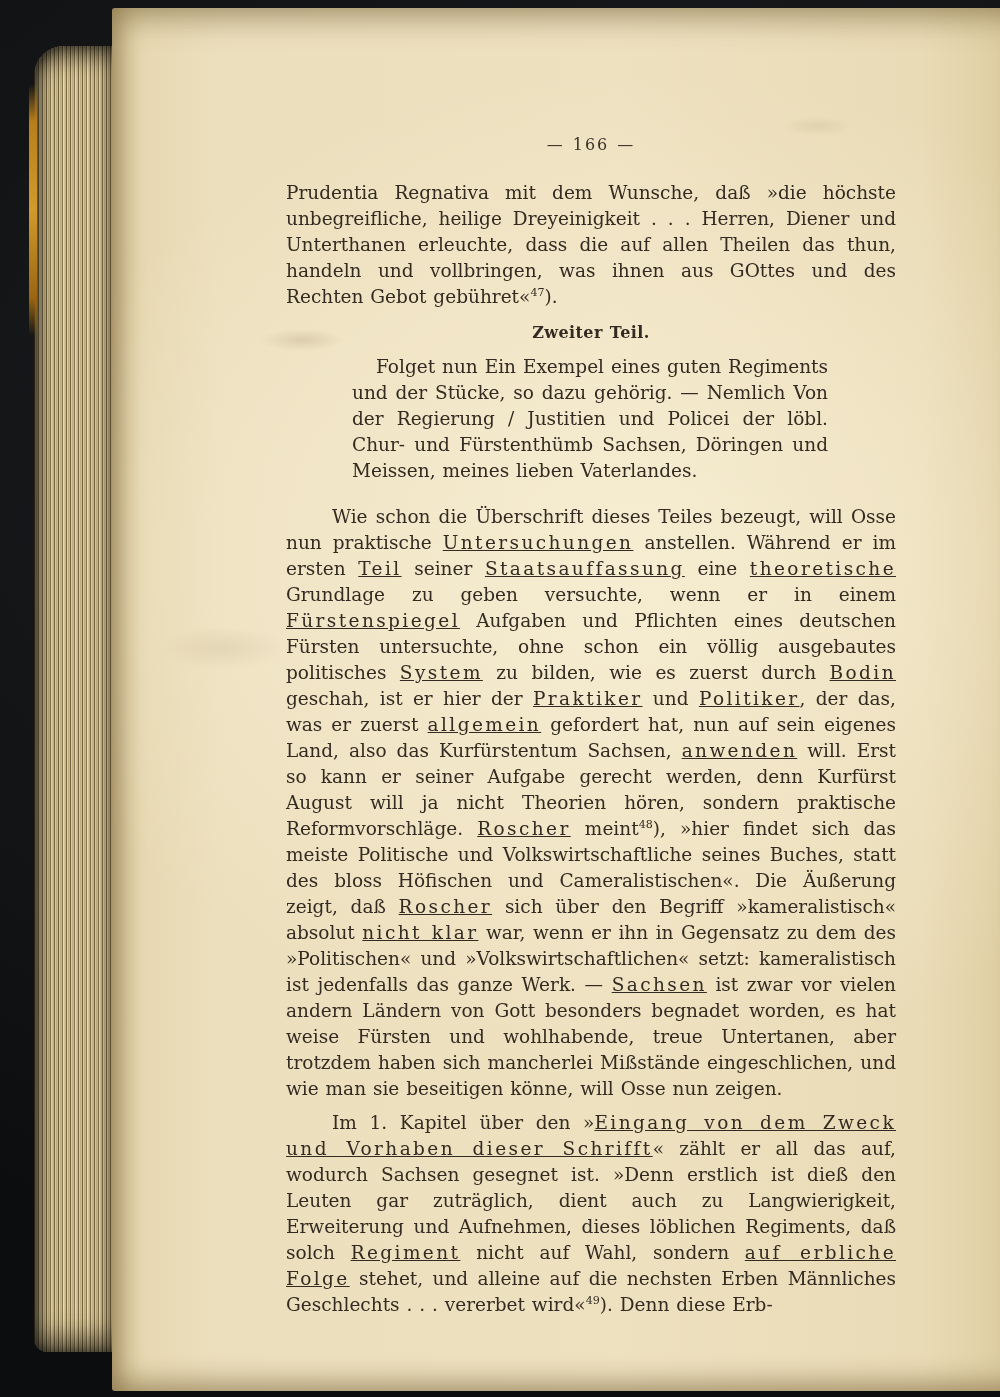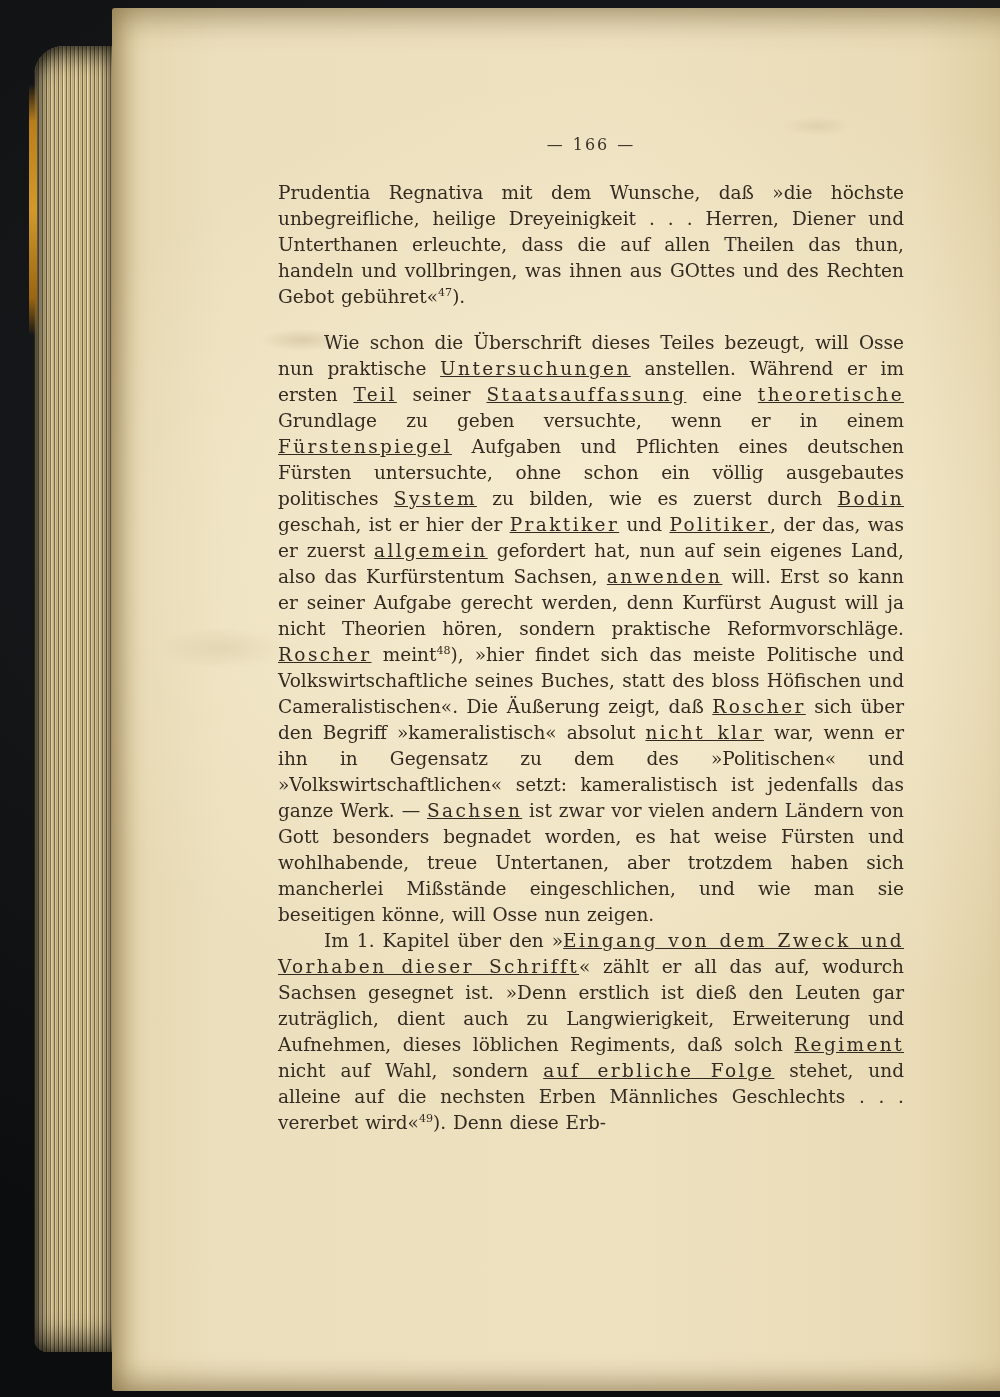--- a/index.html
+++ b/index.html
@@ -56,21 +56,21 @@
     position:absolute; left:166px; top:124px; width:626px;
     color:#332b22;
     font-size:18.5px; line-height:26px;
     text-align:justify;
     word-spacing:1px;
   }
   .page-number {
     text-align:center; font-size:16px; letter-spacing:2px;
     margin-bottom:22px; color:#3a3128;
   }
-  .para { margin:0; }
+  .para { margin:8px; }
   .para.indent { text-indent:46px; }
   .section-heading {
     text-align:center; font-weight:bold; font-size:16px; line-height:22px;
     margin:12px 0 10px 0; letter-spacing:0.4px;
   }
   .quote {
     margin:0 0 0 74px; width:476px;
     text-indent:24px; text-align:justify;
   }
   .para.after-quote { margin-top:20px; }
@@ -85,20 +85,22 @@
   <div class="edge-accent"></div>
 
   <div class="page">
     <div class="stains"></div>
 
     <div class="text">
       <div class="page-number">— 166 —</div>
 
       <p class="para"><span>Prudentia Regnativa mit dem Wunsche, daß »die höchste unbegreifliche, heilige Dreyeinigkeit . . . Herren, Diener und Unterthanen erleuchte, dass die auf allen Theilen das thun, handeln und vollbringen, was ihnen aus GOttes und des Rechten Gebot gebühret«</span><sup>47</sup><span>).</span></p>
 
+      <h3 class="section-heading">Zweiter Teil.</h3>
 
+      <div class="quote"><span>Folget nun Ein Exempel eines guten Regiments und der Stücke, so dazu gehörig. — Nemlich Von der Regierung / Justitien und Policei der löbl. Chur- und Fürstenthümb Sachsen, Döringen und Meissen, meines lieben Vaterlandes.</span></div>
 
       <p class="para indent after-quote"><span>Wie schon die Überschrift dieses Teiles bezeugt, will Osse nun praktische </span><span class="spaced">Untersuchungen</span><span> anstellen.  Während er im ersten </span><span class="spaced">Teil</span><span> seiner </span><span class="spaced">Staatsauffassung</span><span> eine </span><span class="spaced">theoretische</span><span> Grundlage zu geben versuchte, wenn er in einem </span><span class="spaced">Fürstenspiegel</span><span> Aufgaben und Pflichten eines deutschen Fürsten untersuchte, ohne schon ein völlig ausgebautes politisches </span><span class="spaced">System</span><span> zu bilden, wie es zuerst durch </span><span class="spaced">Bodin</span><span> geschah, ist er hier der </span><span class="spaced">Praktiker</span><span> und </span><span class="spaced">Politiker</span><span>, der das, was er zuerst </span><span class="spaced">allgemein</span><span> gefordert hat, nun auf sein eigenes Land, also das Kurfürstentum Sachsen, </span><span class="spaced">anwenden</span><span> will.  Erst so kann er seiner Aufgabe gerecht werden, denn Kurfürst August will ja nicht Theorien hören, sondern praktische Reformvorschläge.  </span><span class="spaced">Roscher</span><span> meint</span><sup>48</sup><span>), »hier findet sich das meiste Politische und Volkswirtschaftliche seines Buches, statt des bloss Höfischen und Cameralistischen«.  Die Äußerung zeigt, daß </span><span class="spaced">Roscher</span><span> sich über den Begriff »kameralistisch« absolut </span><span class="spaced">nicht klar</span><span> war, wenn er ihn in Gegensatz zu dem des »Politischen« und »Volkswirtschaftlichen« setzt: kameralistisch ist jedenfalls das ganze Werk. — </span><span class="spaced">Sachsen</span><span> ist zwar vor vielen andern Ländern von Gott besonders begnadet worden, es hat weise Fürsten und wohlhabende, treue Untertanen, aber trotzdem haben sich mancherlei Mißstände eingeschlichen, und wie man sie beseitigen könne, will Osse nun zeigen.</span></p>
 
       <p class="para indent"><span>Im 1. Kapitel über den »</span><span class="spaced">Eingang von dem Zweck und Vorhaben dieser Schrifft</span><span>« zählt er all das auf, wodurch Sachsen gesegnet ist.  »Denn erstlich ist dieß den Leuten gar zuträglich, dient auch zu Langwierigkeit, Erweiterung und Aufnehmen, dieses löblichen Regiments, daß solch </span><span class="spaced">Regiment</span><span> nicht auf Wahl, sondern </span><span class="spaced">auf erbliche Folge</span><span> stehet, und alleine auf die nechsten Erben Männliches Geschlechts . . . vererbet wird«</span><sup>49</sup><span>).  Denn diese Erb-</span></p>
     </div>
   </div>
 </div>
 
 </body></html>

